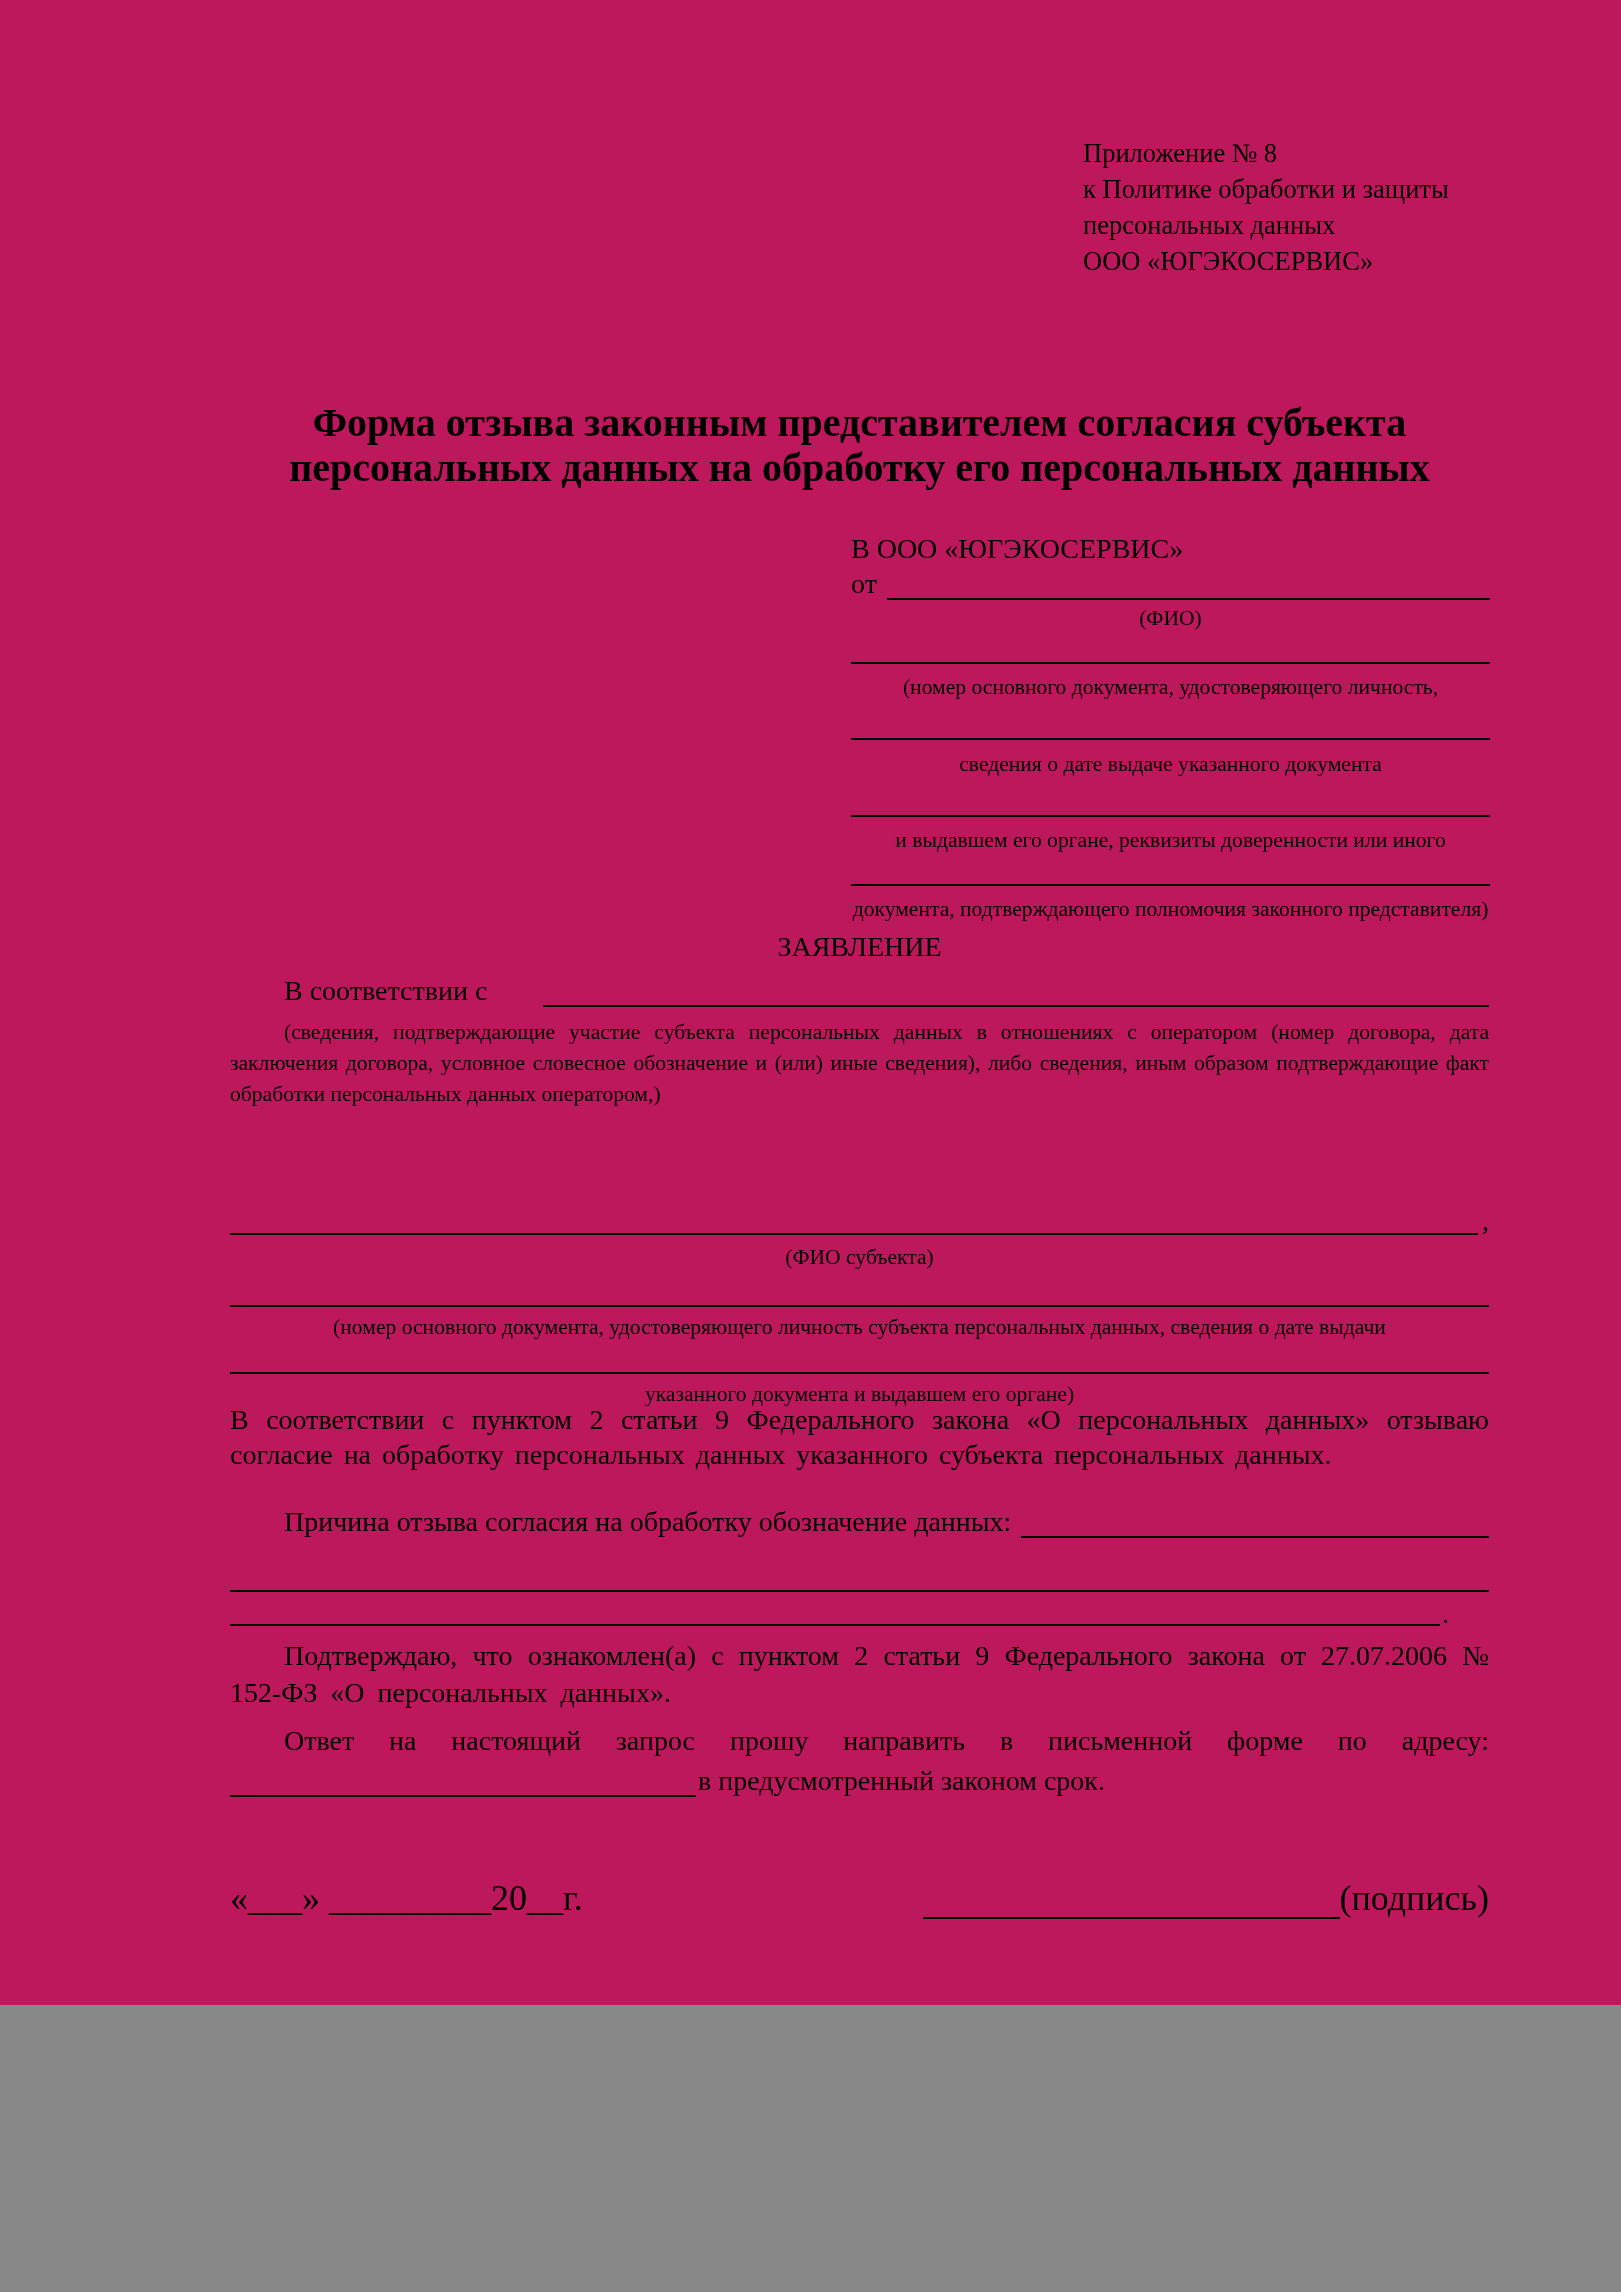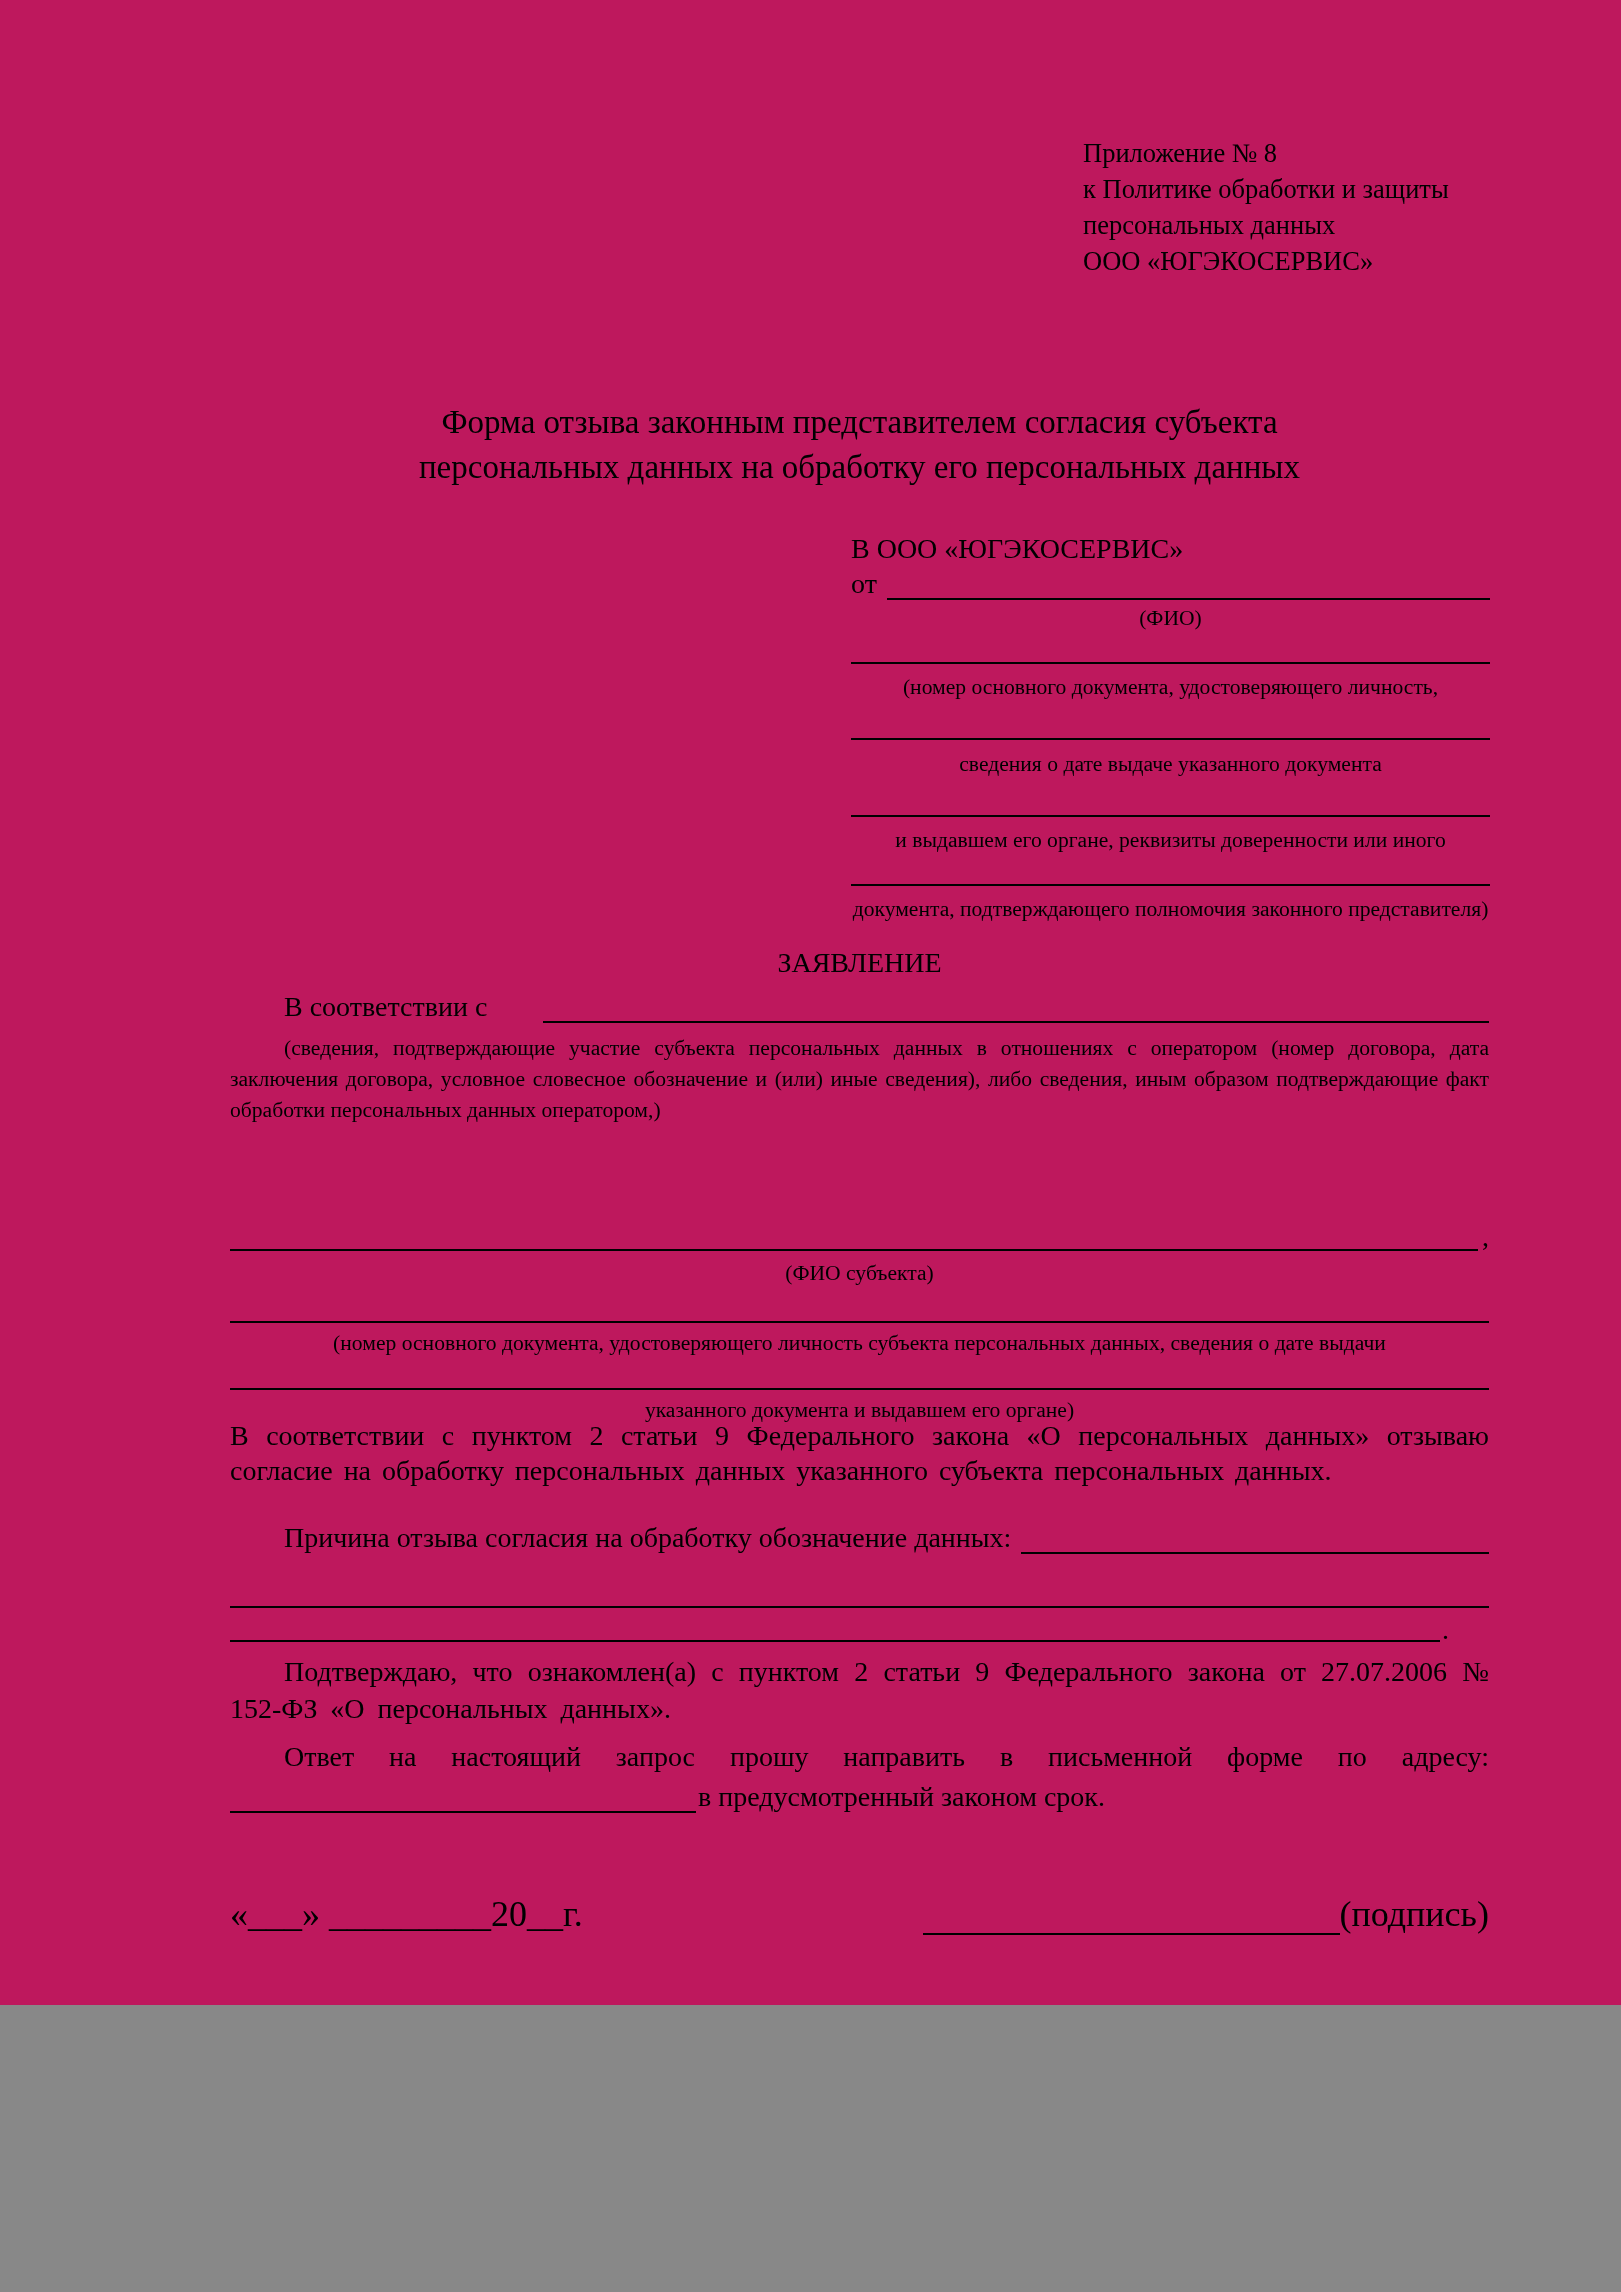--- a/index.html
+++ b/index.html
@@ -15,39 +15,39 @@
   
   .t{position:absolute;font-size:28px;line-height:39px;}
   .caption{font-size:21.6px;line-height:25.5px;text-align:center;white-space:nowrap;}
   .blank{border-bottom:2.9px solid #000;}
   .row{display:flex;align-items:flex-end;}
   .row .blank{flex:1 1 auto;}
   
   .header-note{position:absolute;left:1083px;top:135px;font-size:26.5px;line-height:36px;}
   
   .title{position:absolute;left:230px;top:400px;width:1259px;
-         font-size:33px;line-height:45px;font-weight:normal;text-align:center;}
+         font-size:40px;line-height:45px;font-weight:bold;text-align:center;}
   
   .addr{position:absolute;left:851px;top:532px;width:639px;}
   .addr .a{position:absolute;left:0;width:100%;}
   .addr .to{top:0;font-size:28px;line-height:33px;}
   .addr .from-row{top:37px;height:31px;font-size:28px;}
   .addr .from-row .blank{margin-left:9.8px;}
   .addr .cap{text-align:center;}
   .cap-fio{top:74px;}
   .bl-1{top:99px;height:31px;}
   .cap-1{top:143px;}
   .bl-2{top:175px;height:31px;}
   .cap-2{top:220px;}
   .bl-3{top:252px;height:31px;}
   .cap-3{top:296px;}
   .bl-4{top:321px;height:31px;}
   .cap-4{top:365px;}
   
-  .content{position:absolute;left:230px;top:16px;width:1259px;height:100%;}
+  .content{position:absolute;left:230px;top:0;width:1259px;height:100%;}
   .content > div{position:absolute;left:0;width:100%;}
   .heading{top:929px;font-size:28px;line-height:35px;text-align:center;}
   .accordance-row{top:974px;height:33px;font-size:28px;padding-left:54px;width:calc(100% - 54px) !important;gap:44px;}
   .accordance-row .blank{margin-left:11.8px;}
   .small-note{top:1017px;font-size:21.6px;line-height:31px;text-align:justify;text-indent:54px;}
   .operator-para{top:1113px;font-size:28px;line-height:39px;text-align:justify;word-spacing:2px;}
   .comma-row{top:1202px;height:33px;font-size:28px;}
   .comma-row .tail{margin-left:3.9px;line-height:29px;}
   .cap-fio-subj{top:1245px;}
   .bl-doc-1{top:1274px;height:31px;}

